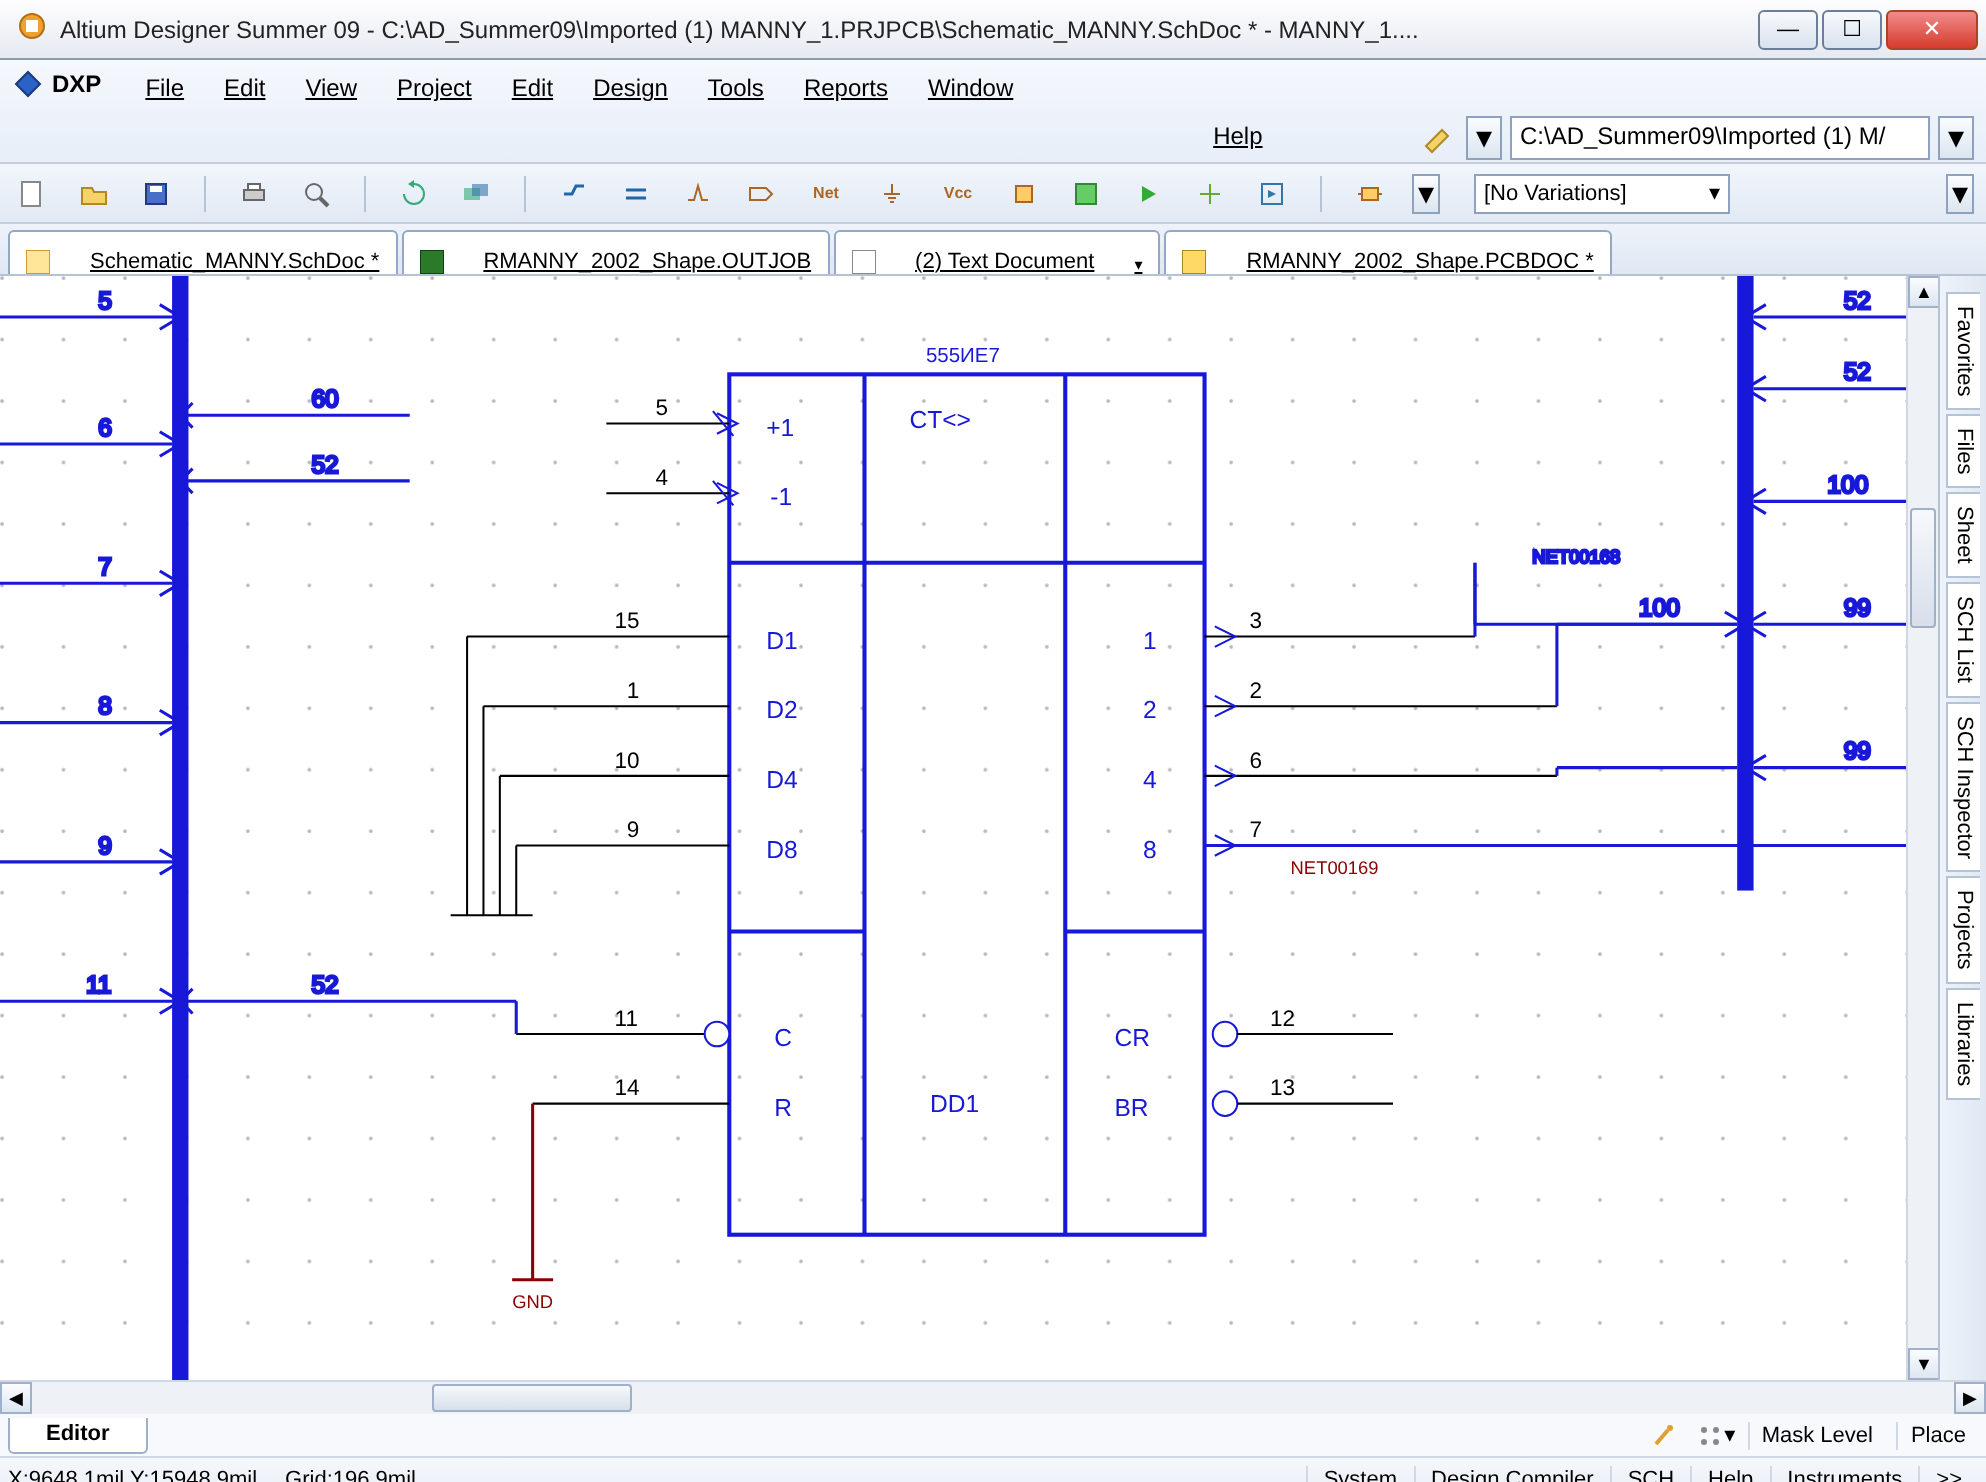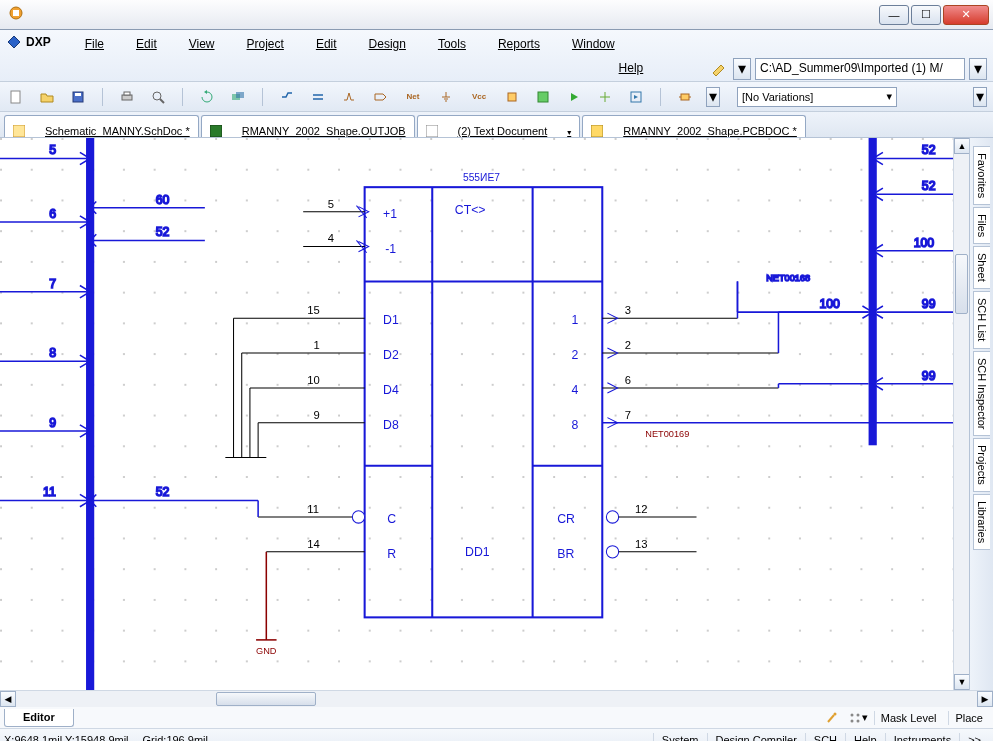--- a/index.html
+++ b/index.html
@@ -7,33 +7,33 @@
 
   
   .titlebar { height: 30px; display: flex; align-items: center; justify-content: space-between; background: linear-gradient(#fdfdfe,#e6eaf1); border-bottom: 1px solid #8a9bb2; padding: 0 4px 0 8px; }
   .titlebar .left { display: flex; align-items: center; gap: 6px; font-size: 12px; color: #222; }
   .titlebar .left svg { width: 16px; height: 16px; }
   .winbtns { display: flex; gap: 2px; }
   .winbtn { width: 30px; height: 20px; border: 1px solid #6c7f9a; border-radius: 3px; display: flex; align-items: center; justify-content: center; background: linear-gradient(#f7f9fc,#d9e2ef); font-size: 11px; cursor: default; }
   .winbtn.close { background: linear-gradient(#f08b8b,#d63c2d); color:#fff; border-color:#a42; width:46px; }
 
   
-  .menubar { height: 52px; display: flex; align-items: flex-start; flex-wrap: wrap; padding: 4px 6px 0 6px; background: linear-gradient(#f5f8fd,#e7eef8); border-bottom: 1px solid #c4cfdd; gap:2px 16px; }
+  .menubar { height: 52px; display: flex; align-items: flex-start; flex-wrap: wrap; padding: 4px 6px 0 6px; background: linear-gradient(#f5f8fd,#e7eef8); border-bottom: 1px solid #c4cfdd; gap:2px 4px; }
   .menubar .dxp { display:flex; align-items:center; gap:4px; margin-right:10px; font-weight:bold; font-size:12px; }
   .menu-item { font-size: 12px; padding: 3px 8px; cursor: default; }
   .menu-item u { text-decoration: underline; }
   .menubar .right { margin-left: auto; display: flex; align-items: center; gap: 4px; }
   .pathbox { width: 210px; height: 22px; border: 1px solid #8fa2bd; background:#fff; font-size:12px; padding:2px 4px; white-space:nowrap; overflow:hidden; }
   .dropdown-btn { width:18px; height:22px; border:1px solid #8fa2bd; background:linear-gradient(#fafcff,#dce5f0); display:flex; align-items:center; justify-content:center; }
 
   
   .toolbar { height: 30px; display: flex; align-items: center; padding: 0 6px; gap: 11px; background: linear-gradient(#f2f6fc,#e1e9f4); border-bottom:1px solid #c4cfdd; }
   .tbtn { width:20px; height:20px; display:flex; align-items:center; justify-content:center; }
   .tsep { width:1px; height:18px; background:#b5c3d6; margin:0 3px; }
-  .variations { margin-left: 6px; width: 160px; height: 20px; border:1px solid #8fa2bd; background:#fff; font-size:11px; padding:1px 4px; display:flex; align-items:center; }
+  .variations { margin-left: 6px; width: 128px; height: 20px; border:1px solid #8fa2bd; background:#fff; font-size:11px; padding:1px 4px; display:flex; align-items:center; }
   .toolbar .spacer { flex:1; }
 
   
   .doctabs { height: 26px; display:flex; align-items:flex-end; padding: 0 4px; background: linear-gradient(#eef3fa,#dfe7f2); border-bottom:1px solid #b5c3d6; gap:2px; }
   .doctab { height:22px; background:#fff; border:1px solid #94a8c4; border-bottom:none; border-radius:3px 3px 0 0; display:flex; align-items:flex-end; padding:0 8px; font-size:11px; gap:20px; white-space:nowrap;text-decoration:underline; }
   .tab-ico { width:12px; height:12px; display:inline-flex; align-items:center; justify-content:center; }
 
   
   .workspace { position: relative; height: 552px; display:flex; }
   .canvas-wrap { flex:1; position:relative; overflow:hidden; }
@@ -72,20 +72,21 @@
 <body>
 
 <div class="titlebar">
   <div class="left">
     <span>
       <svg viewBox="0 0 16 16">
           <circle cx="8" cy="8" r="6" fill="#f0a030" stroke="#b07010"></circle>
           <rect x="5" y="5" width="6" height="6" fill="#fff"></rect>
         </svg>
     </span>
+    <span>Altium Designer Summer 09 - C:\AD_Summer09\Imported (1) MANNY_1.PRJPCB\Schematic_MANNY.SchDoc * - MANNY_1....</span>
   </div>
   <div class="winbtns">
     <div class="winbtn">—</div>
     <div class="winbtn">☐</div>
     <div class="winbtn close">✕</div>
   </div>
 </div>
 
 <div class="menubar">
   <div class="dxp">

